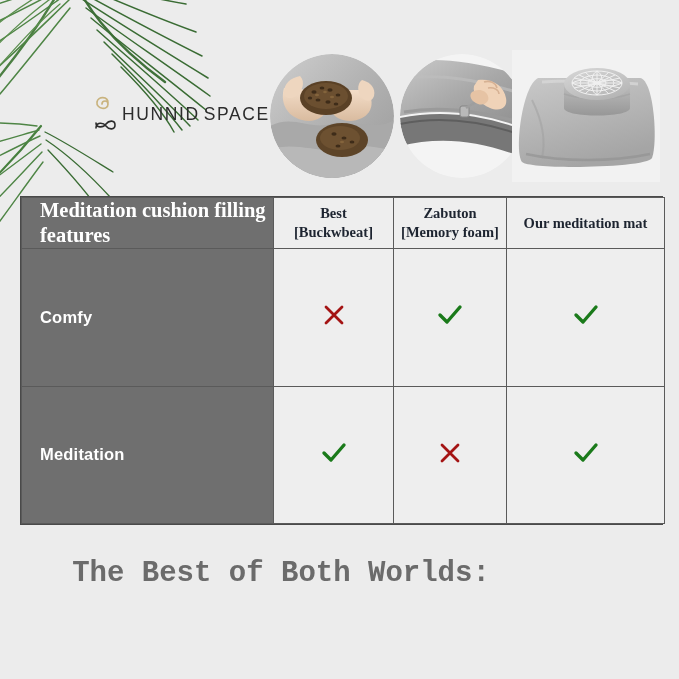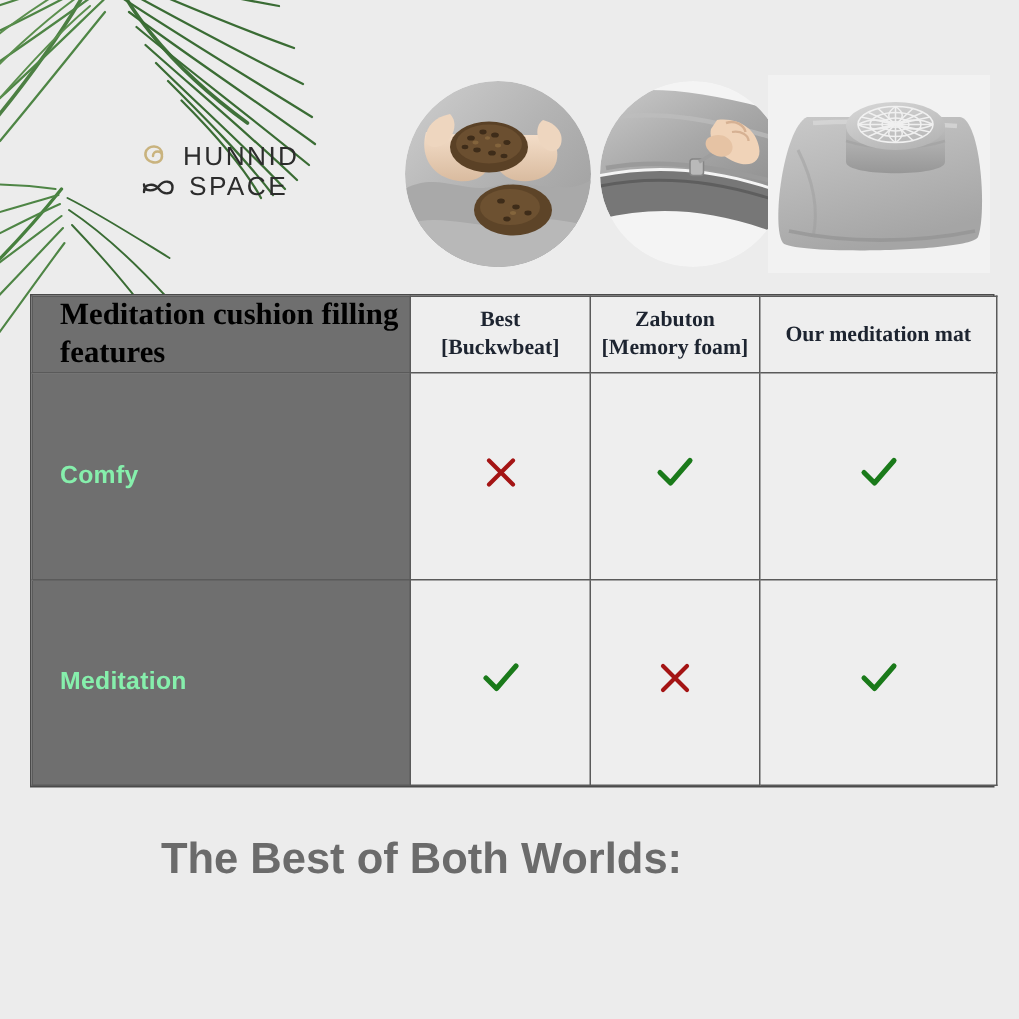--- a/index.html
+++ b/index.html
@@ -12,21 +12,21 @@
   #root { position:relative; width:679px; height:679px; background:#ececec; }
 
   
   .palm { position:absolute; pointer-events:none; }
   #palm-top { left:-40px; top:-30px; width:280px; height:220px; }
   #palm-bottom { left:-55px; top:120px; width:180px; height:140px; }
 
   
   #logo { position:absolute; left:92px; top:92px; display:flex; align-items:center; }
   #logo-mark { width:26px; height:46px; flex:none; margin-right:4px; }
-  #logo-words { display:flex; flex-direction:column; line-height:1.12; }
+  #logo-words { display:flex; line-height:1.12; }
   .logo-line {
     font-family:"Liberation Sans", sans-serif;
     font-size:17.5px; letter-spacing:1.6px; color:#2c2c2c; font-weight:400;
     white-space:nowrap;
   }
   #logo-line-2 { margin-left:4px; }
 
   
   .photo { position:absolute; overflow:hidden; }
   .circ { border-radius:50%; }
@@ -48,42 +48,42 @@
 
   th, td { border:1px solid #5a5a5a; padding:0; }
 
   .lab-cell {
     background:#6f6f6f; vertical-align:middle; text-align:left;
     padding-left:18px;
   }
   .title-cell { background:#6f6f6f; vertical-align:middle; padding-left:18px; }
   .title-text {
     font-family:"Liberation Serif", serif;
-    font-weight:bold; font-size:20.5px; color:#000000;
+    font-weight:bold; font-size:20.5px; color:#ffffff;
     line-height:1.22; text-align:left;
   }
   .head-cell {
     background:#eeeeee; vertical-align:middle; text-align:center;
     padding:4px 6px;
   }
   .head-text {
     font-family:"Liberation Serif", serif;
     font-weight:bold; font-size:14.5px; color:#1d2430; line-height:1.3;
   }
   .row-label {
     font-family:"Liberation Sans", sans-serif;
-    font-weight:bold; font-size:16.5px; color:#86efac; letter-spacing:.2px;
+    font-weight:bold; font-size:16.5px; color:#ffffff; letter-spacing:.2px;
   }
   .mark-cell { background:#eeeeee; text-align:center; vertical-align:middle; }
   .mark { display:inline-block; width:30px; height:30px; }
 
   
   #tagline {
     position:absolute; left:0; top:556px; width:562px; text-align:center;
-    font-family:Liberation Sans, sans-serif;
+    font-family:Liberation Mono, monospace;
     font-weight:bold; font-size:29px; color:#6b6b6b; line-height:1.24;
   }
 </style>
 </head>
 <body>
 
 <div id="root">
 
   <svg class="palm" id="palm-top" viewBox="0 0 280 220">
     <g fill="none" stroke-linecap="round">

